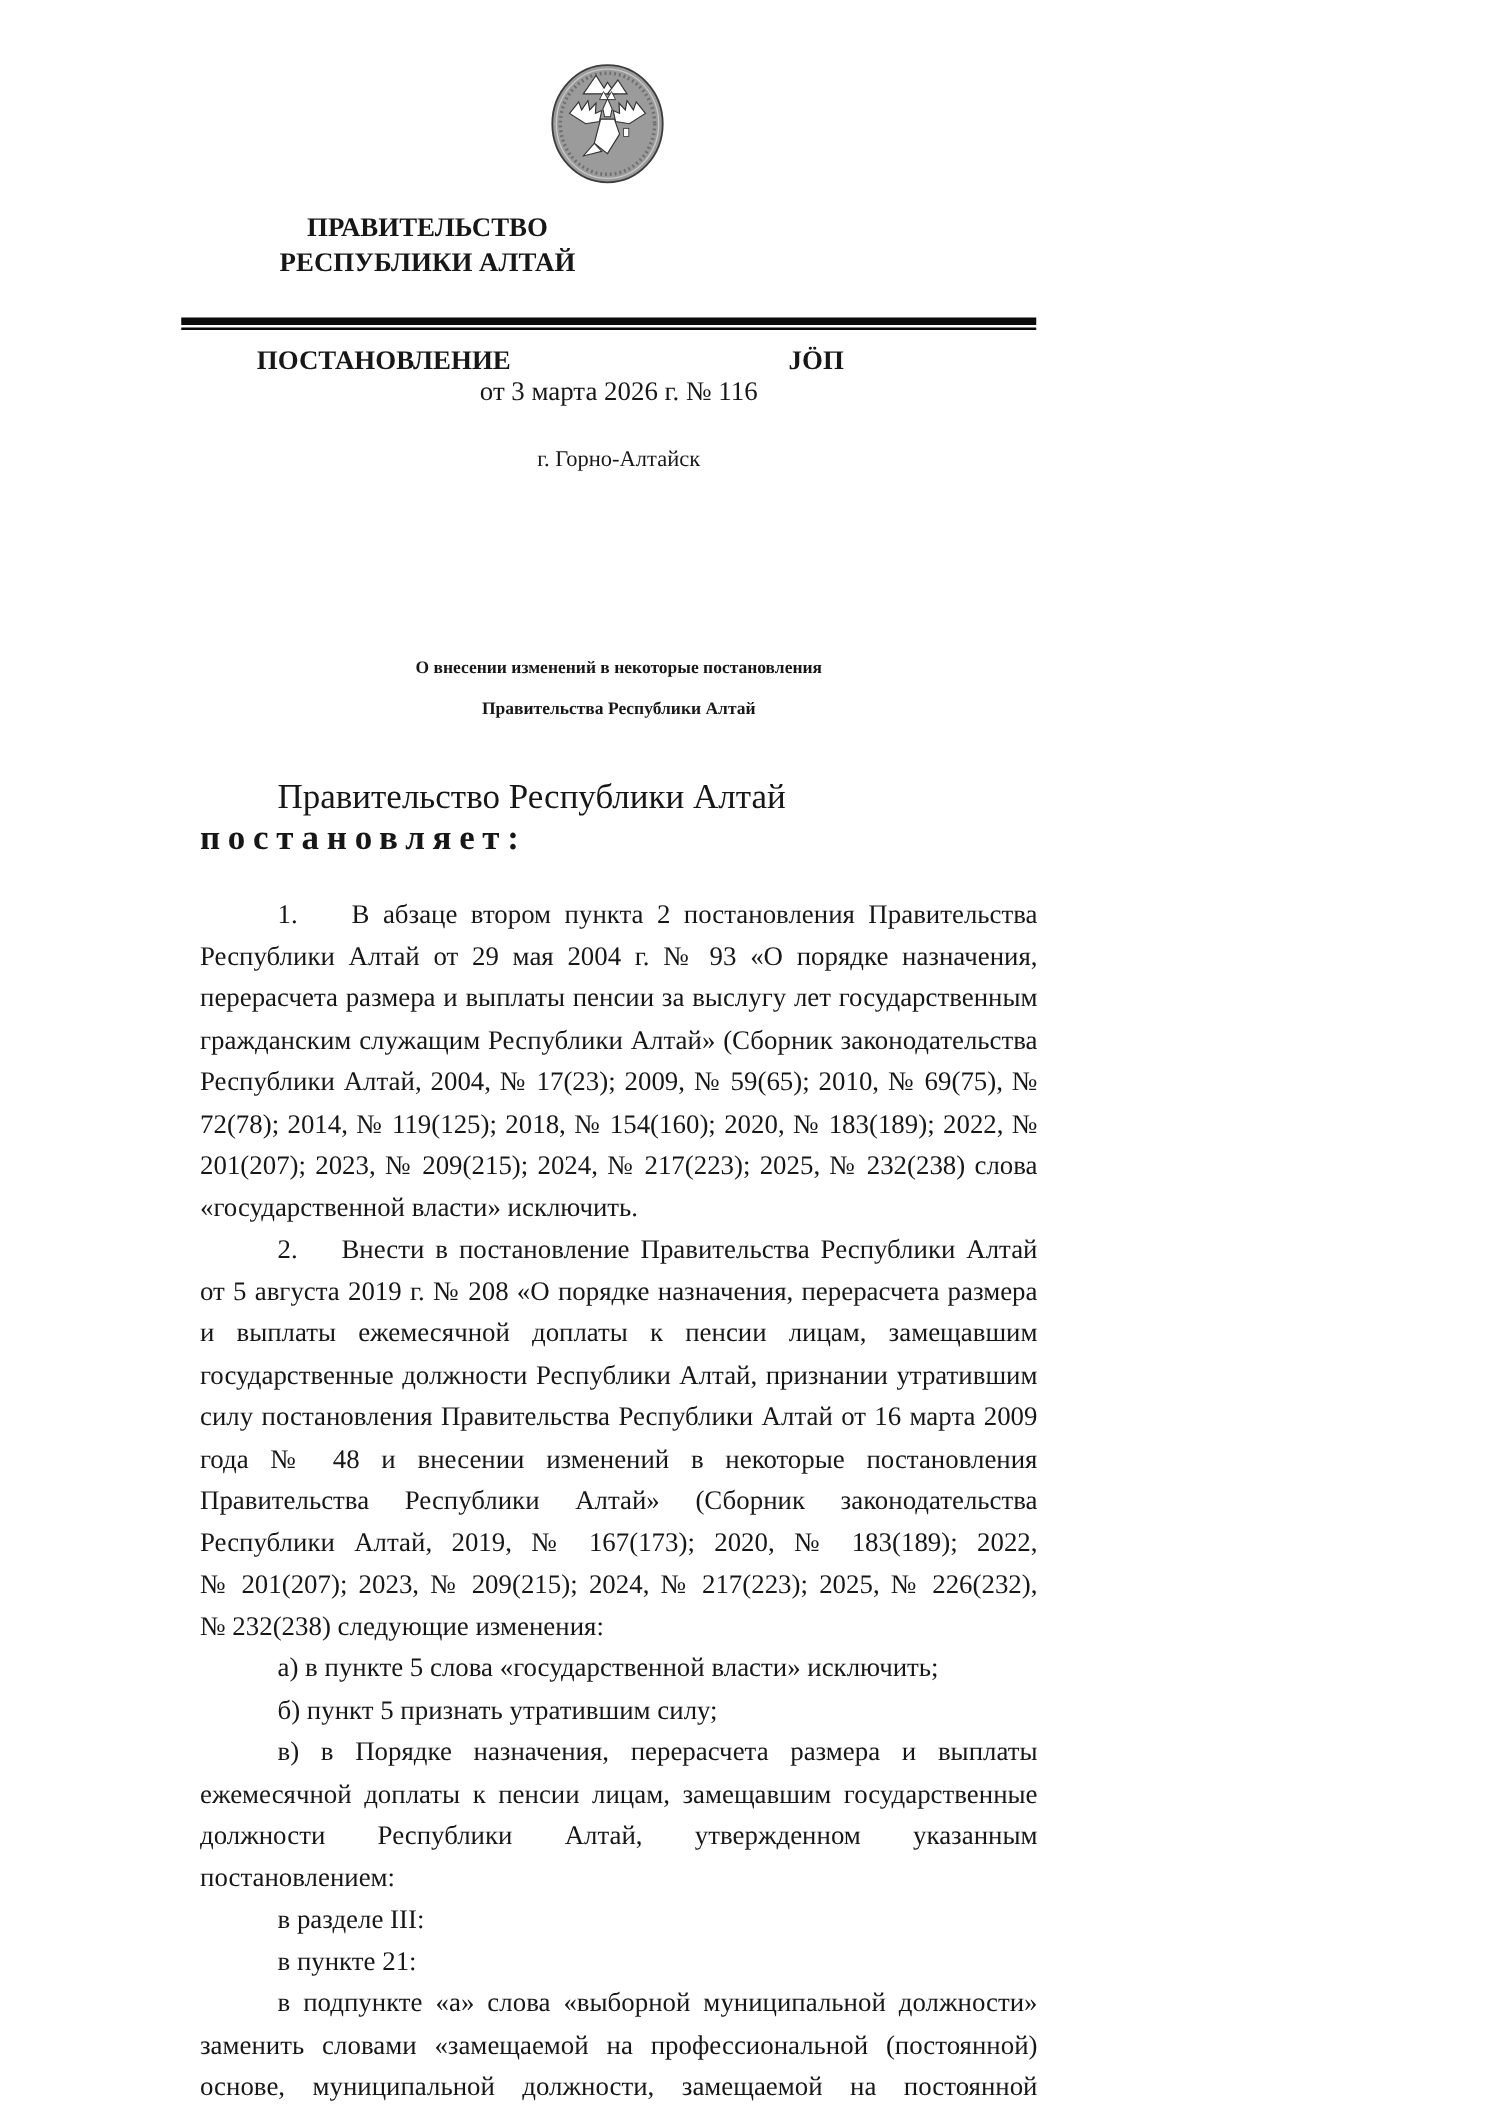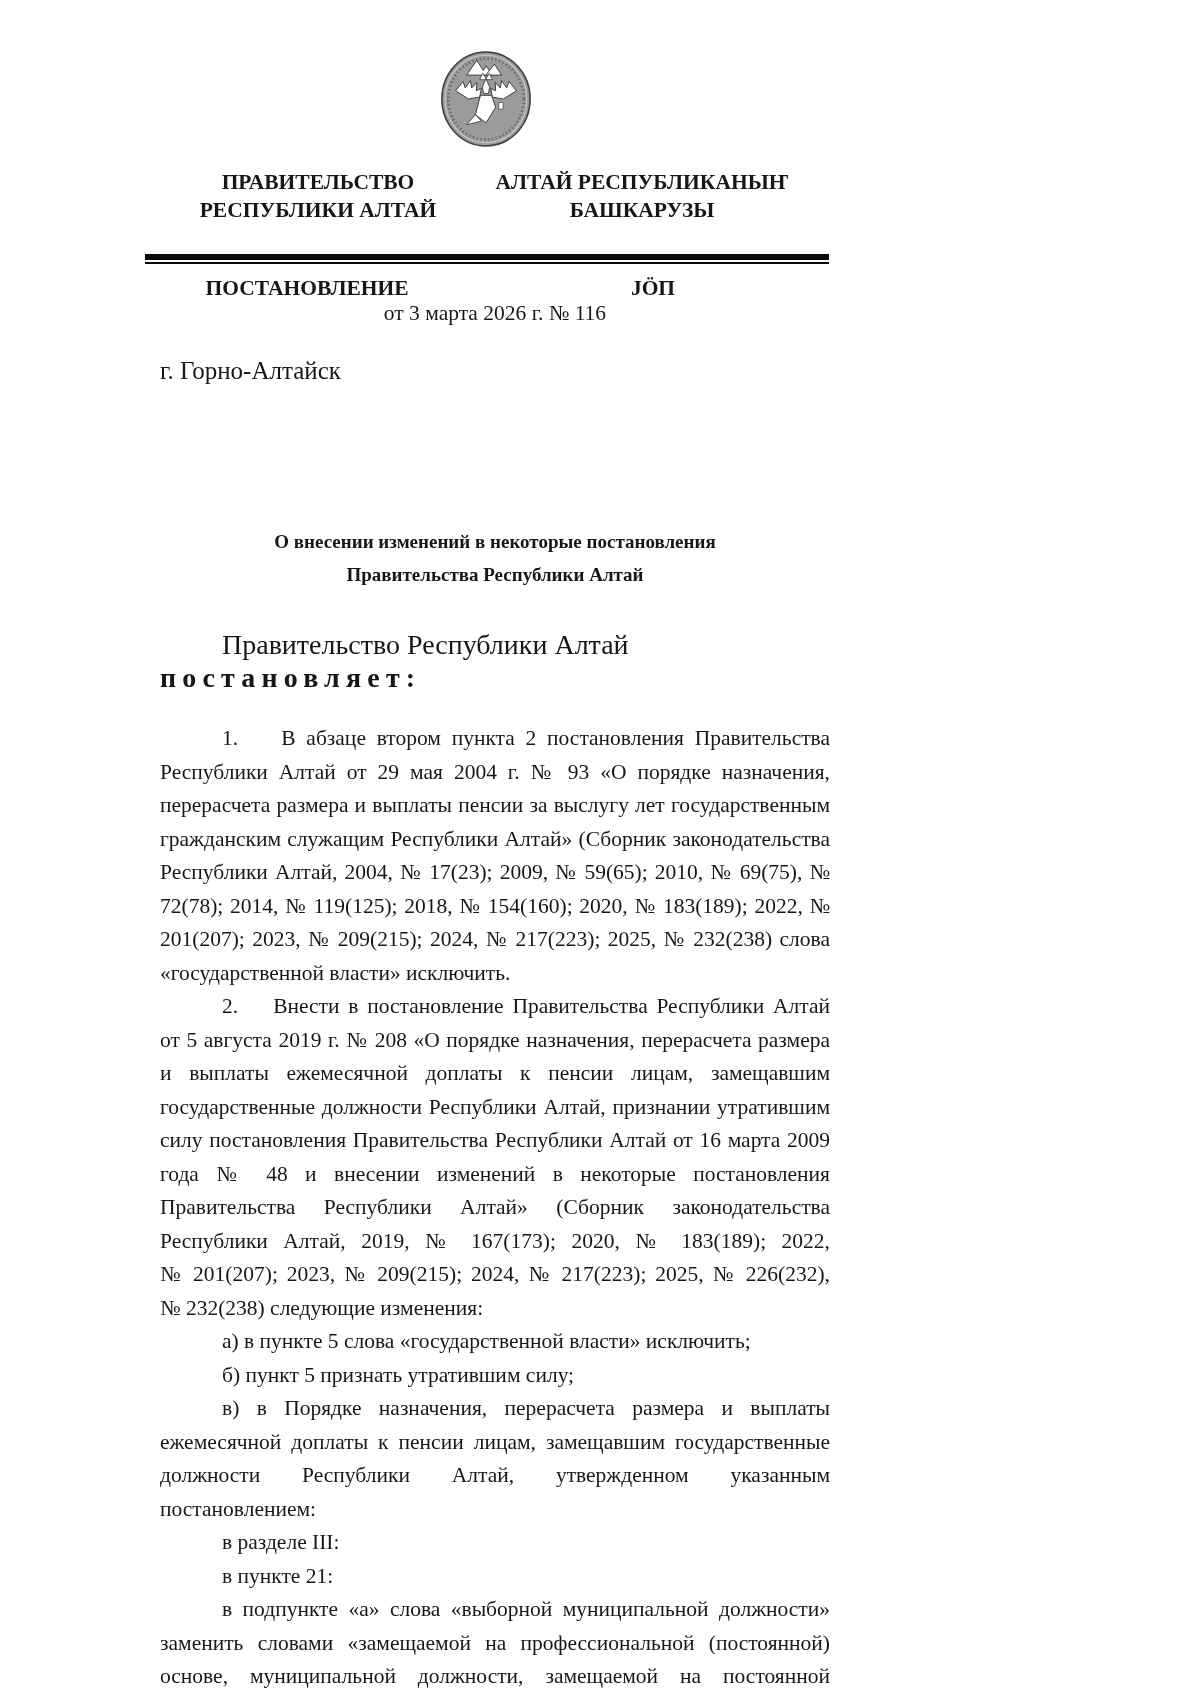--- a/index.html
+++ b/index.html
@@ -38,25 +38,25 @@
     gap: 44px;
   }
   .doctype {
     width: 372px; text-align: center;
     font-weight: bold; font-size: 21.5px;
   }
 
   .content { padding: 0 142px 0 160px; }
 
   .date-line { text-align: center; font-size: 21.5px; }
-  .city-line { margin-top: 31px; text-align: left; font-size: 25px; }
+  .city-line { margin-top: 31px; text-align: center; font-size: 18px; }
 
   .doc-title {
     margin-top: 140px; text-align: center;
-    font-weight: bold; font-size: 19px; line-height: 33px;
+    font-weight: bold; font-size: 14px; line-height: 33px;
   }
 
   .lead {
     margin-top: 37px;
     font-size: 28px; line-height: 33px;
     text-indent: 62px;
   }
   .lead .emph { font-weight: bold; letter-spacing: 0.22em; }
 
   .body-text { font-size: 21.5px; line-height: 33.5px; }
@@ -86,24 +86,20 @@
       <path d="M38.5 70 L29 81 L45 77 Z" fill="#ffffff" stroke="#333333" stroke-width="0.9"></path>
       <rect x="64" y="57" width="4.5" height="7" fill="#ffffff" stroke="#333333" stroke-width="0.7"></rect>
     </svg>
   </div>
 
   <div class="org-row">
     <div class="org-block">
       <div>ПРАВИТЕЛЬСТВО</div>
       <div>РЕСПУБЛИКИ АЛТАЙ</div>
     </div>
-    <div class="org-block">
-      <div>АЛТАЙ РЕСПУБЛИКАНЫҤ</div>
-      <div>БАШКАРУЗЫ</div>
-    </div>
   </div>
 
   <div class="rule"></div>
 
   <div class="doctype-row">
     <div class="doctype">ПОСТАНОВЛЕНИЕ</div>
     <div class="doctype">JÖП</div>
   </div>
 
   <div class="content">

